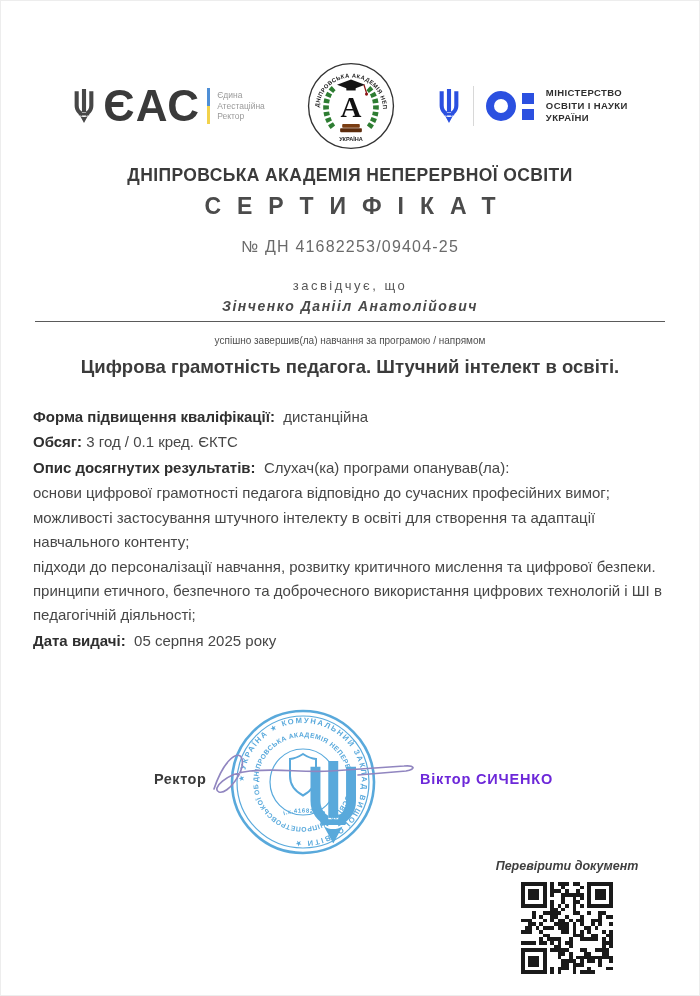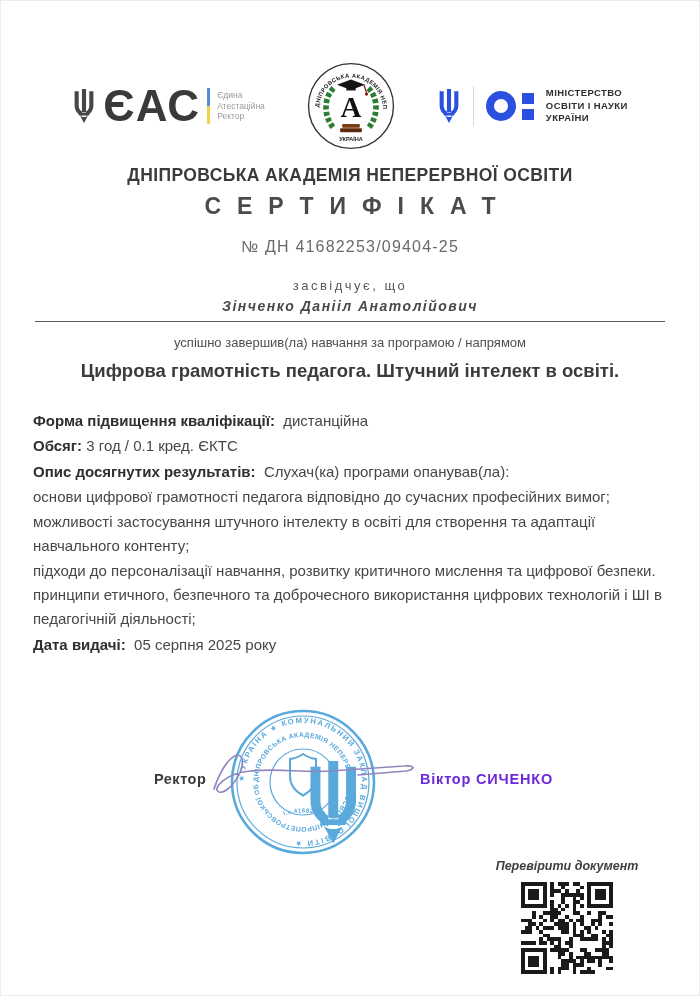--- a/index.html
+++ b/index.html
@@ -23,21 +23,21 @@
 
   
   .cert-title{margin-top:12px;text-align:center;font-size:17.5px;font-weight:700;color:#3b3b3b;letter-spacing:.4px;}
   .cert-heading{margin-top:7px;text-align:center;font-size:23px;font-weight:600;color:#4b4b4b;
                 letter-spacing:16px;text-indent:16px;}
   .cert-number{margin-top:18px;text-align:center;font-size:16px;color:#6a6a6a;letter-spacing:1.2px;}
   .attests{margin-top:22px;text-align:center;font-size:13px;color:#585858;letter-spacing:2.5px;}
   .name{margin-top:5px;text-align:center;font-size:14px;font-style:italic;font-weight:600;
         color:#4a4a4a;letter-spacing:1.5px;}
   .rule{margin:7px 34px 0;border-bottom:1.6px solid #5a5a5a;}
-  .note{margin-top:13px;text-align:center;font-size:13px;color:#4f4f4f;}
+  .note{margin-top:13px;text-align:center;font-size:10px;color:#4f4f4f;}
   .program{margin:9px 28px 0;text-align:center;font-size:18.5px;font-weight:700;color:#3b3b3b;line-height:1.35;}
 
   
   .details{margin:25px 32px 0;font-size:15px;color:#474747;line-height:1.63;}
   .details b{color:#2f2f2f;}
   .drow{margin-bottom:1px;}
   .outcomes div{color:#474747;}
   .date-row{margin-top:1px;}
 
   

